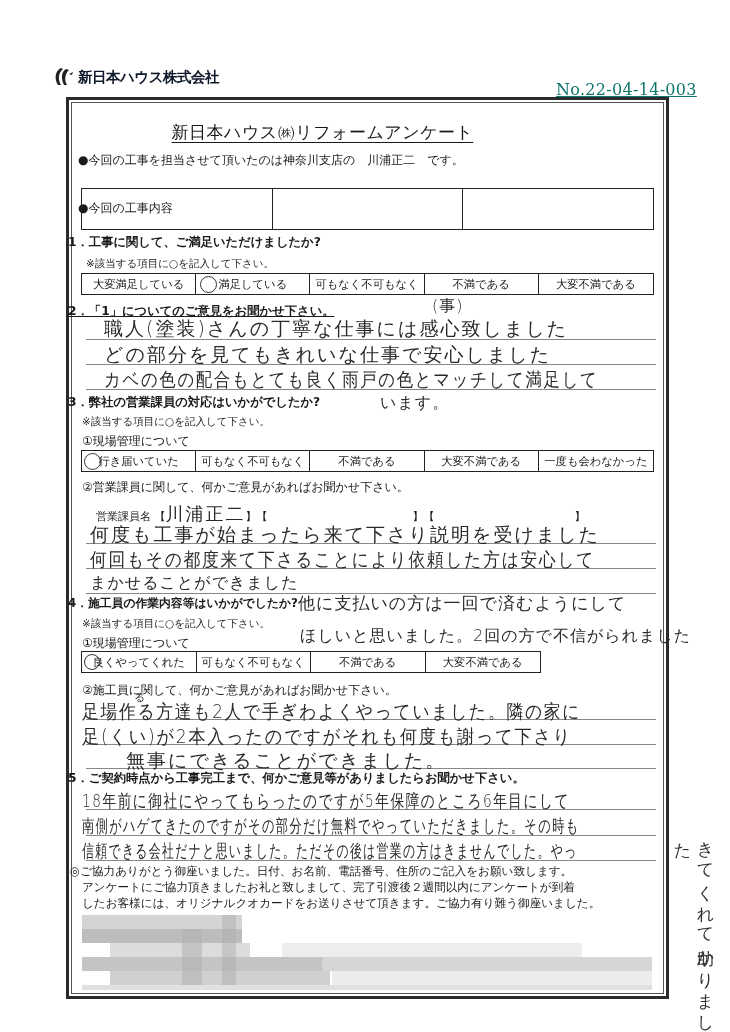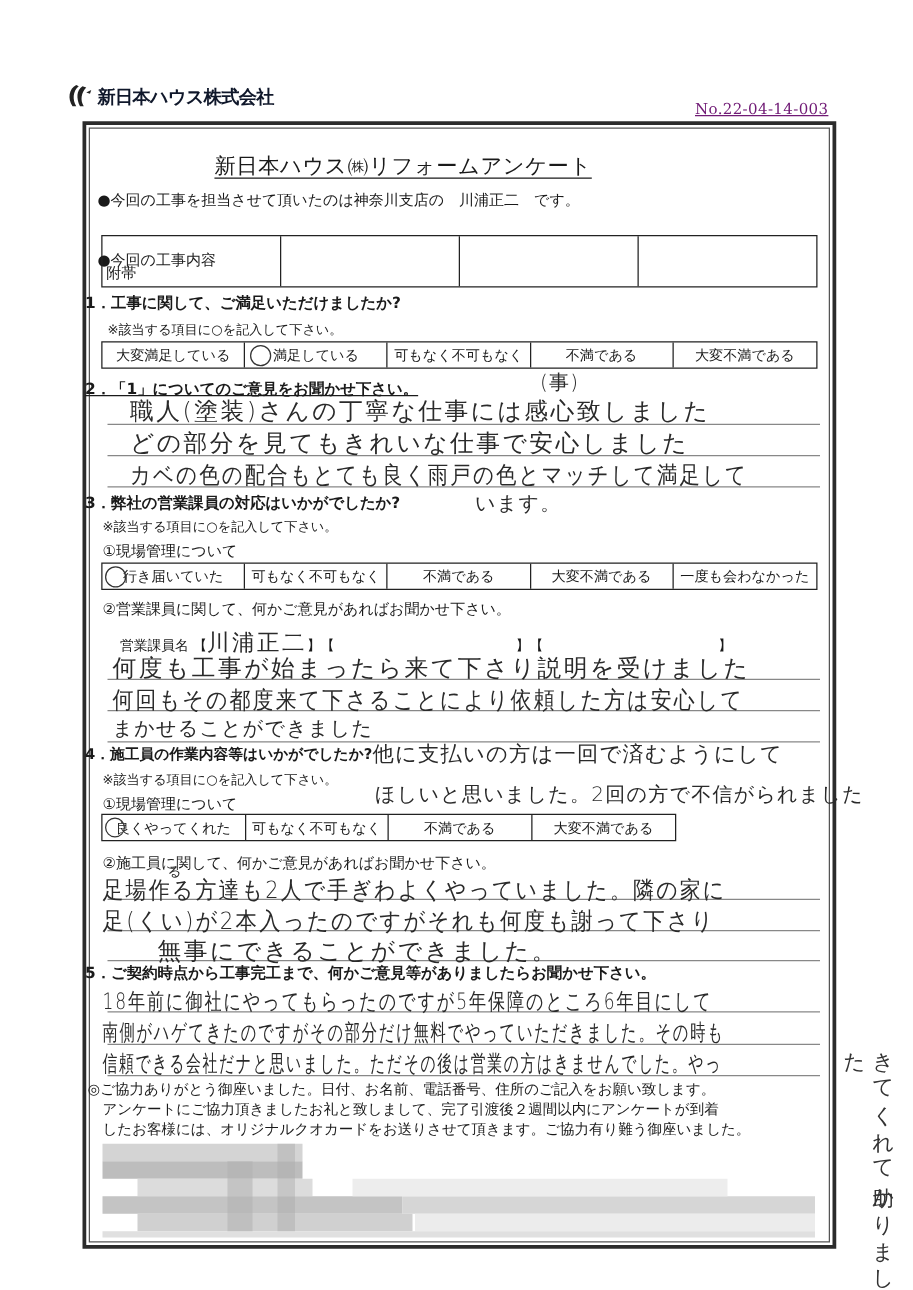--- a/index.html
+++ b/index.html
@@ -7,21 +7,21 @@
     width:730px; height:1032px; position:relative; overflow:hidden;
     font-family:"DejaVu Serif", "Liberation Serif", serif; color:#1a1a1a;
   }
   .abs { position:absolute; }
 
   
   .company { left:52px; top:66px; display:flex; align-items:center; gap:4px; }
   .logo { width:22px; height:22px; position:relative; }
   .logo svg { width:22px; height:22px; }
   .company-name { font-family:"DejaVu Sans", sans-serif; font-size:14.5px; font-weight:bold; color:#0f172a; letter-spacing:-0.5px; }
-  .docno { left:556px; top:80px; font-size:12px; text-decoration:underline; color:#701a75; letter-spacing:0.3px; }
+  .docno { left:556px; top:80px; font-size:16px; text-decoration:underline; color:#0f766e; letter-spacing:0.3px; }
 
   
   .frame-outer { left:66px; top:97px; width:603px; height:902px; border:3px solid #2b2b2b; box-sizing:border-box; }
   .frame-inner { left:71px; top:102px; width:593px; height:892px; border:1px solid #555; box-sizing:border-box; }
 
   .title { left:0; width:645px; top:121px; text-align:center; font-size:17px; letter-spacing:0.5px; }
   .title span { text-decoration:underline; text-underline-offset:4px; }
 
   .line { font-size:12.3px; white-space:nowrap; }
   .bold { font-family:"DejaVu Sans", sans-serif; font-weight:bold; font-size:12px; }
@@ -73,23 +73,20 @@
 <div class="abs frame-outer"></div>
 <div class="abs frame-inner"></div>
 
 <div class="abs title"><span>新日本ハウス㈱リフォームアンケート</span></div>
 
 <div class="abs line bold" style="left:78px;top:152px;font-weight:normal;font-family:'DejaVu Sans',sans-serif;font-size:12px;">●今回の工事を担当させて頂いたのは神奈川支店の　川浦正二　です。</div>
 
 <div class="abs bold" style="left:78px;top:172px;font-weight:normal;margin-top:28px;">●今回の工事内容</div>
 
 <div class="abs work-table">
-  <div class="cell">
-      <span>附帯</span>
-    </div>
   <div class="cell">
       <span></span>
     </div>
   <div class="cell">
       <span></span>
     </div>
   <div class="cell">
       <span></span>
     </div>
 </div>

